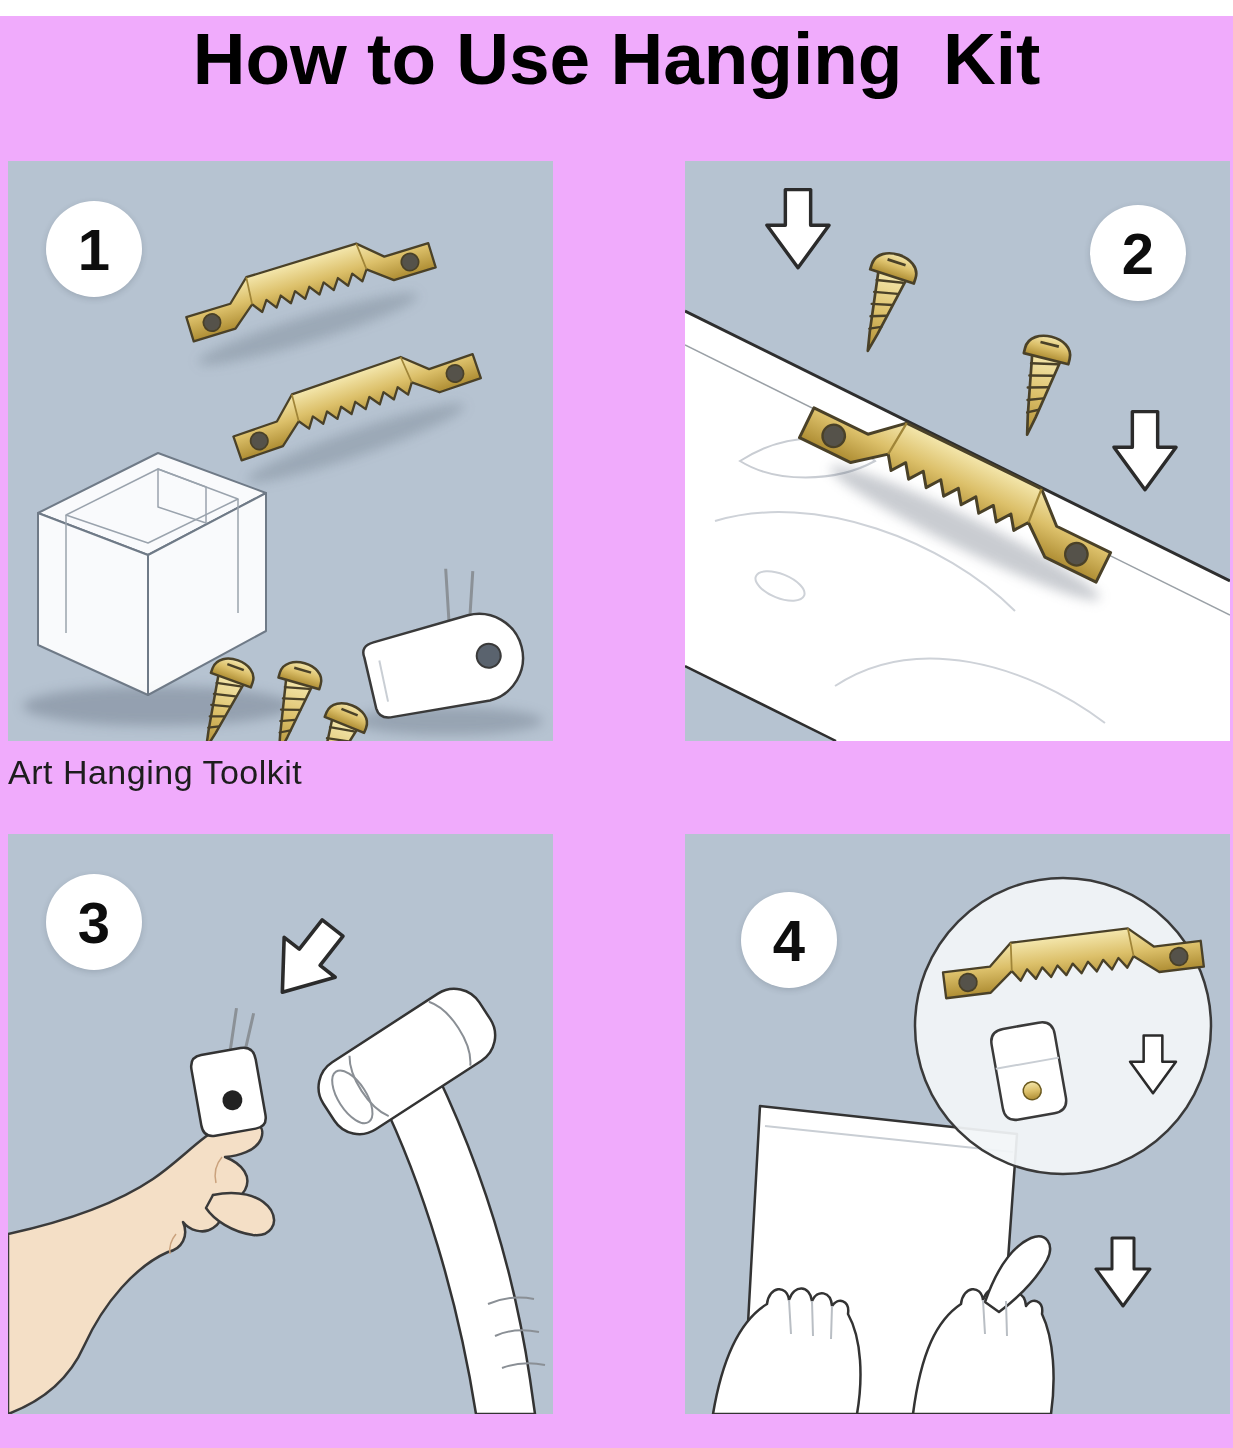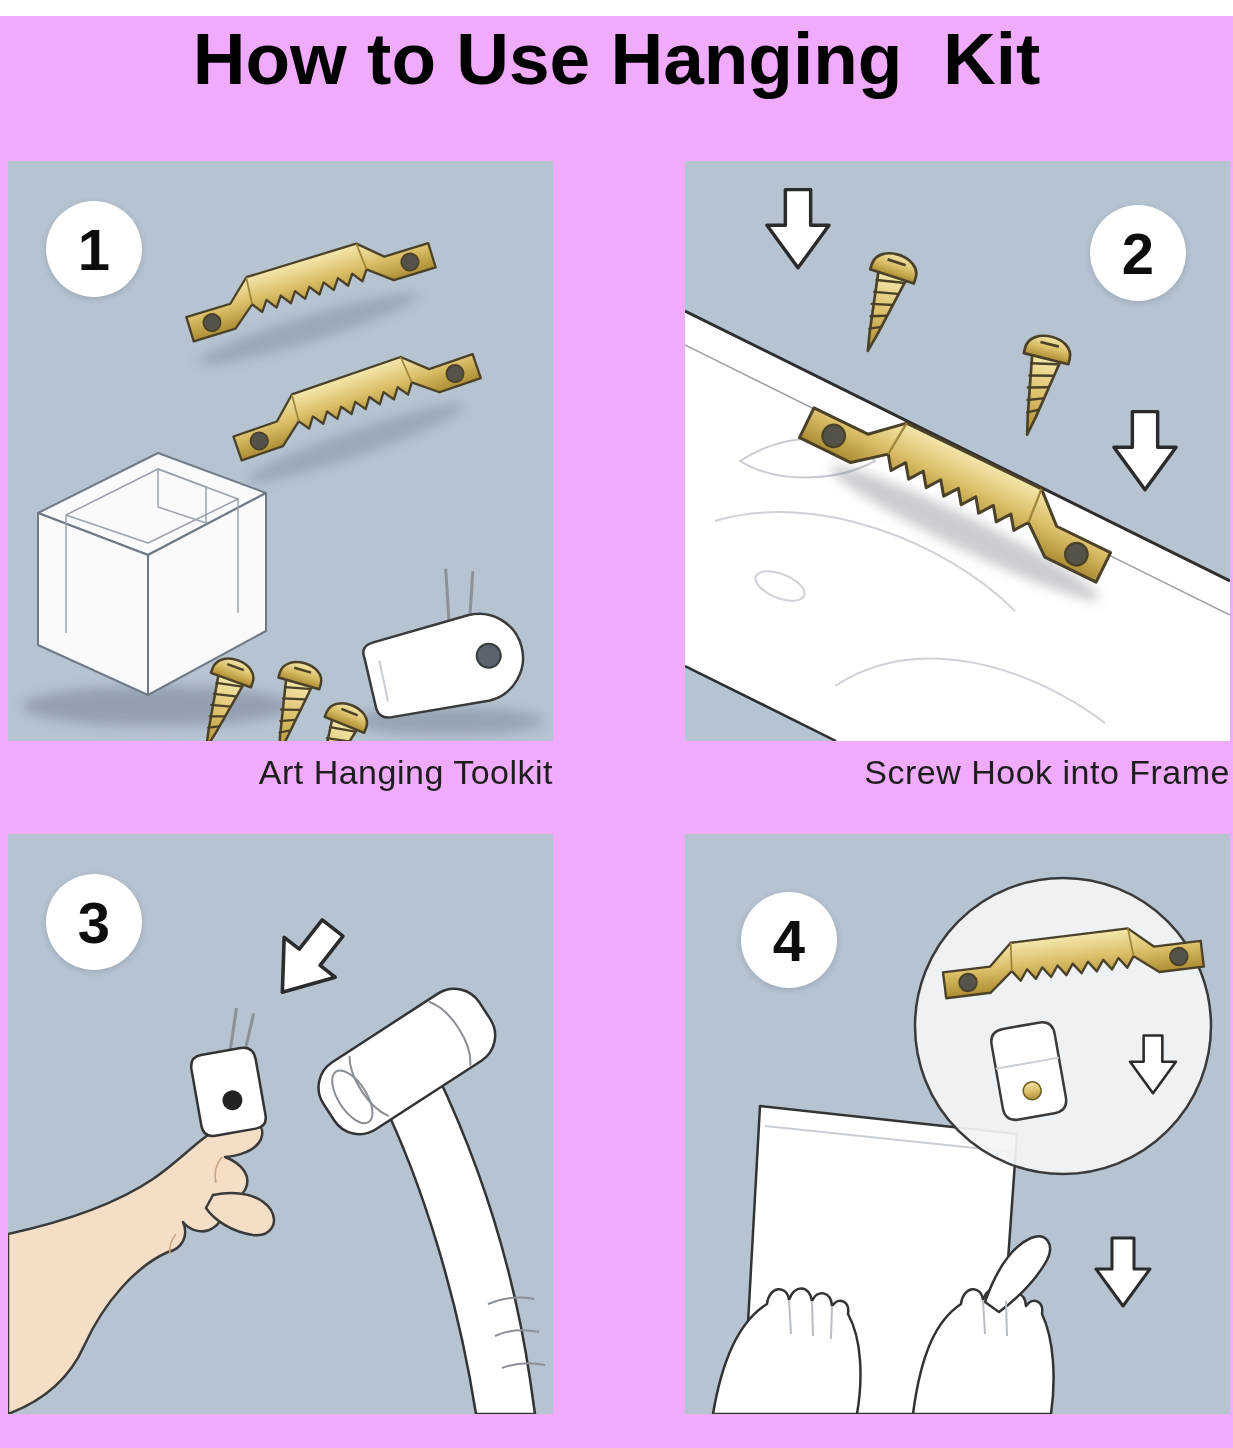--- a/index.html
+++ b/index.html
@@ -26,21 +26,21 @@
     position:absolute; width:96px; height:96px; border-radius:50%;
     background:#ffffff; display:flex; align-items:center; justify-content:center;
     font-size:58px; font-weight:700; color:#0d0d0d;
     box-shadow:0 2px 6px rgba(40,50,60,0.18);
   }
   .badge-tl { left:38px; top:40px; }
   .badge-tr { right:44px; top:44px; }
   .badge-p4 { left:56px; top:58px; }
 
   figcaption {
-    margin-top:12px; text-align:right;
+    margin-top:12px; text-align:left;
     font-size:34px; color:#1d1d1d; letter-spacing:0.5px;
   }
 
   .soft-shadow { filter: blur(6px); }
 </style>
 </head>
 <body>
 
 <svg width="0" height="0" style="position:absolute" aria-hidden="true">
   <defs>
@@ -131,21 +131,20 @@
         <use href="#screwShape" transform="translate(212,100) rotate(18) scale(1.35)"></use>
         <use href="#screwShape" transform="translate(365,182) rotate(14) scale(1.35)"></use>
 
         <use href="#arrowdn" transform="translate(113,70) scale(1.15)"></use>
         <use href="#arrowdn" transform="translate(460,292) scale(1.15)"></use>
       </svg>
       <div class="badge badge-tr">
         <span>2</span>
       </div>
     </div>
-    <figcaption>Screw Hook into Frame</figcaption>
   </figure>
 
   <figure class="panel-figure f3">
     <div class="art">
       <svg viewBox="0 0 545 580" width="545" height="580">
         <use href="#arrowdn" transform="translate(298,128) rotate(38) scale(1.2)"></use>
 
         <g>
           <path d="M 372,262 L 428,238 C 472,330 505,430 522,545 L 527,580 L 468,580 C 450,465 415,350 372,262 Z" fill="#ffffff" stroke="#333333" stroke-width="2.5" stroke-linejoin="round"></path>
           <path d="M 480,470 C 494,464 510,462 526,465 M 487,502 C 500,496 516,495 531,498 M 494,534 C 507,529 523,528 537,531" stroke="#8a8f95" stroke-width="2" fill="none"></path>

